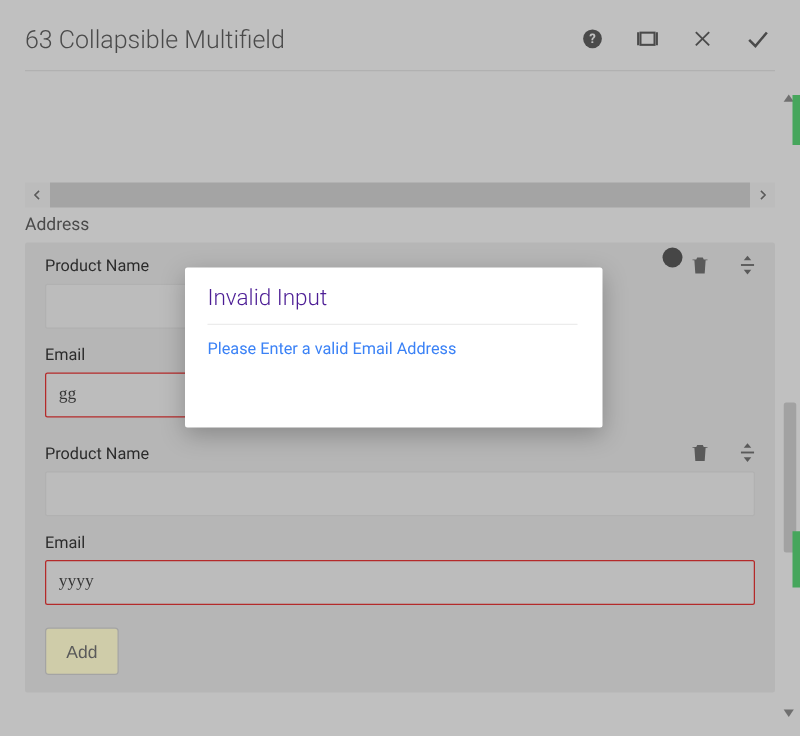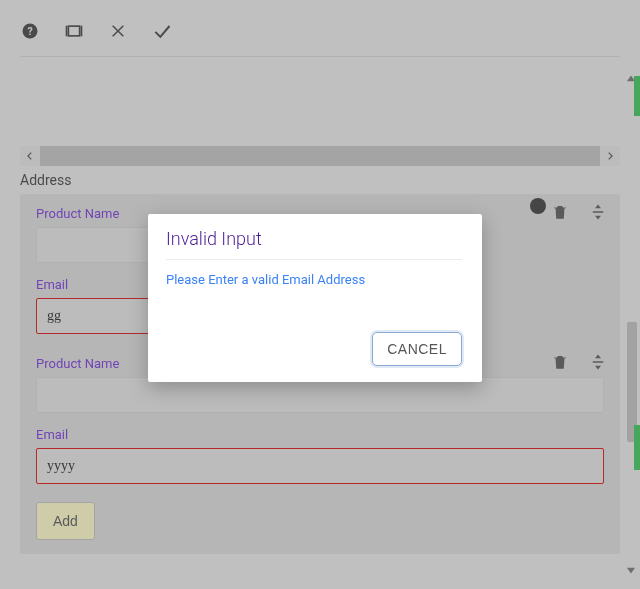--- a/index.html
+++ b/index.html
@@ -117,21 +117,21 @@
   }
   .row-icons .iconbtn { width:20px; height:20px; display:flex; align-items:center; justify-content:center; }
   .info-dot {
     position:absolute; right:58px; top:-8px;
     width:16px; height:16px; border-radius:50%;
     background:#2b2b2b;
   }
 
   .field-label {
     font-size: 13px;
-    color: #6d28d9;
+    color: #000000;
     margin-bottom: 6px;
   }
   .text-input {
     width: 100%;
     height: 36px;
     border: 1px solid #cfcfcf;
     background: #e0e0e0;
     padding: 6px 10px;
     font-size: 14px;
     font-family: Georgia, serif;
@@ -208,20 +208,21 @@
   .sliver.s2 { top:425px; height:45px; }
 
   svg { display:block; }
 </style>
 </head>
 <body>
 
 <div class="backdrop">
 
   <div class="header">
+    <div class="page-title">63 Collapsible Multifield</div>
     <div class="header-actions">
       <span class="header-icon">
         <svg width="18" height="18" viewBox="0 0 24 24">
             <circle cx="12" cy="12" r="10" fill="#323232"></circle>
             <text x="12" y="17" text-anchor="middle" font-size="14" font-weight="bold" fill="#e6e6e6">?</text>
           </svg>
       </span>
       <span class="header-icon">
         <svg width="18" height="18" viewBox="0 0 24 24" fill="none" stroke="#323232" stroke-width="2.2">
             <rect x="4.5" y="5.5" width="15" height="13"></rect>
@@ -335,16 +336,13 @@
   <div class="sliver s1"></div>
   <div class="sliver s2"></div>
 
 </div>
 
 <div class="overlay"></div>
 <div class="dialog">
   <div class="dialog-title">Invalid Input</div>
   <div class="dialog-hr"></div>
   <div class="dialog-msg">Please Enter a valid Email Address</div>
-  <div class="dialog-actions">
-    <button class="btn-cancel">CANCEL</button>
-  </div>
 </div>
 
 </body></html>

